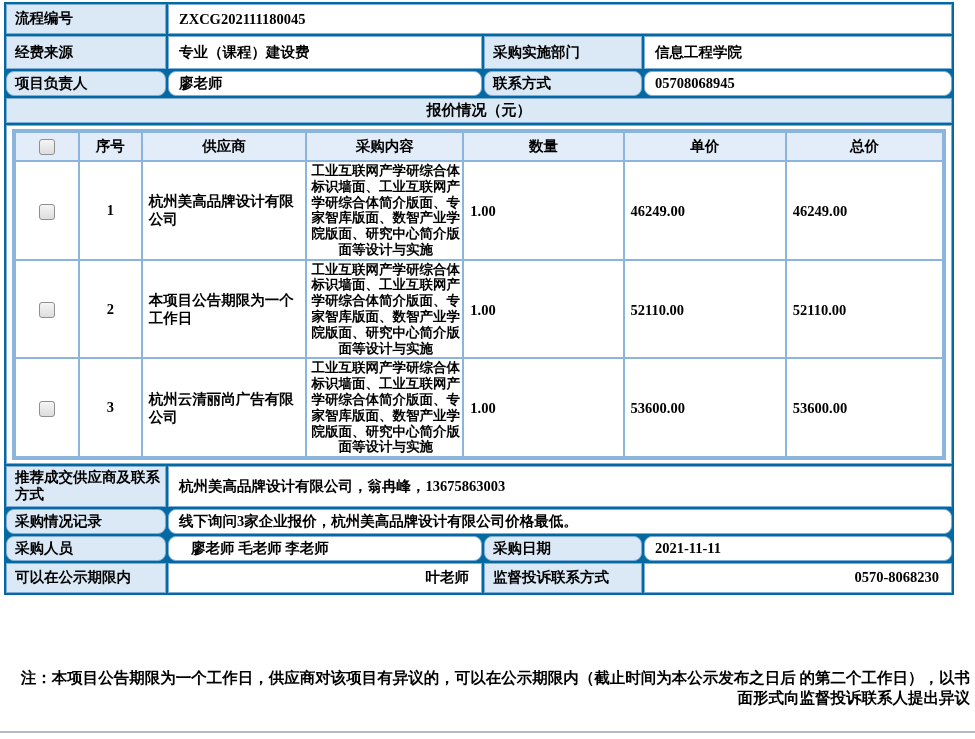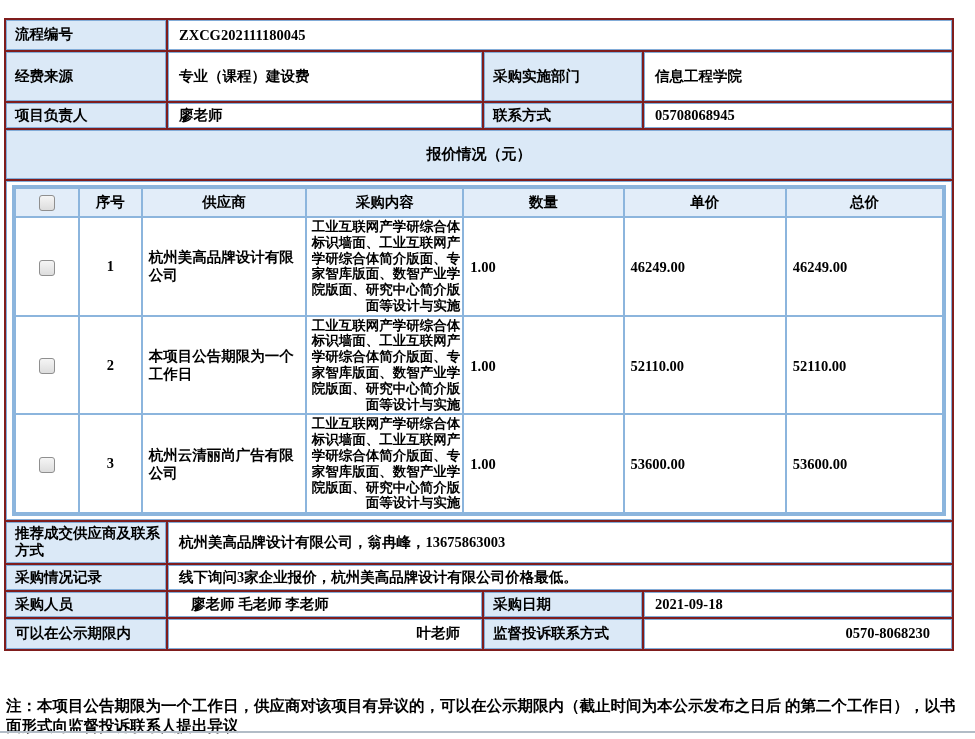--- a/index.html
+++ b/index.html
@@ -3,54 +3,54 @@
 <meta charset="utf-8">
 <style>
   * { margin:0; padding:0; box-sizing:border-box; }
   html,body { background:#ffffff; }
   .page {
     position:relative; width:975px; height:739px; background:#ffffff;
     font-family:"Liberation Serif","DejaVu Serif",serif;
     font-weight:bold; color:#000; overflow:hidden;
   }
   table.outer {
-    position:absolute; left:4px; top:18px; width:944px;
+    position:absolute; left:4px; top:2px; width:944px;
     border-collapse:separate; border-spacing:2px;
-    table-layout:fixed; background:#7f1d1d;
+    table-layout:fixed; background:#0369a1;
   }
   table.outer > tbody > tr > td { border:1.5px solid #82acd8; vertical-align:middle; }
   td.lbl { background:#dbe9f7; font-size:14.5px; padding:2px 4px 2px 8px; line-height:1.2; }
-  td.val { background:#fff; font-size:14.5px; padding:2px 21px 2px 10px; }
+  td.val { background:#fff; font-size:14.5px; padding:2px 12px 2px 10px; }
   td.val-indent { padding-left:14px; }
-  tr.h30 td { height:30px; } tr.h34 td { height:34px; } tr.h33 td { height:49px; }
-  tr.h31 td { height:25px; } tr.h40 td { height:40px; }
-  td.quote-title { background:#dbe9f7; text-align:center; font-size:15px; height:22px; padding:14px; }
+  tr.h30 td { height:30px; } tr.h34 td { height:34px; } tr.h33 td { height:33px; }
+  tr.h31 td { height:25px;border-radius:8px; } tr.h40 td { height:40px; }
+  td.quote-title { background:#dbe9f7; text-align:center; font-size:15px; height:22px; padding:2px; }
   td.quote-wrap { padding:3px 5px; background:#fff; }
   table.inner {
     width:100%; border-collapse:collapse; table-layout:fixed;
     border:4px solid #8cb5dd;
   }
   table.inner th, table.inner td { border:2.5px solid #8cb5dd; }
   table.inner th { background:#e2edf9; font-size:14.5px; height:30px; text-align:center; font-weight:bold; }
   table.inner td { background:#fff; vertical-align:middle; }
   td.cb-cell { text-align:center; }
   td.no-cell { text-align:center; font-size:14.5px; }
   td.supplier-cell { font-size:14.5px; line-height:1.25; padding:2px 4px 2px 6px; }
-  td.content-cell { font-size:13.5px; line-height:1.17; padding:1px 2px 1px 4px; text-align:right; }
+  td.content-cell { font-size:13.5px; line-height:1.17; padding:1px 2px 1px 4px; text-align:center; }
   td.qty-cell, td.price-cell { font-size:14.5px; padding:2px 4px 0 6px; }
   td.center { text-align:right; padding-left:0; }
   td.staff-val { padding-left:22px; }
   input.cbx {
     appearance:none; -webkit-appearance:none;
     width:16px; height:16px; border:1px solid #8f8f8f; border-radius:3px;
     background:linear-gradient(#f5f5f5,#dddddd); vertical-align:middle; cursor:pointer;
   }
   .note {
-    position:absolute; left:6px; top:696px; width:964px;
-    font-size:15.5px; line-height:1.3; text-align:left;
+    position:absolute; left:6px; top:668px; width:964px;
+    font-size:15.5px; line-height:1.3; text-align:right;
   }
   .bottom-rule {
     position:absolute; left:0; top:731px; width:975px; height:2px;
     background:#b2bcc6;
   }
 </style>
 </head>
 <body>
 
 <div class="page">
@@ -151,21 +151,21 @@
         <td class="val" colspan="3">杭州美高品牌设计有限公司，翁冉峰，13675863003</td>
       </tr>
       <tr class="h31">
         <td class="lbl">采购情况记录</td>
         <td class="val" colspan="3">线下询问3家企业报价，杭州美高品牌设计有限公司价格最低。</td>
       </tr>
       <tr class="h31">
         <td class="lbl">采购人员</td>
         <td class="val staff-val">廖老师 毛老师 李老师</td>
         <td class="lbl">采购日期</td>
-        <td class="val">2021-09-18</td>
+        <td class="val">2021-11-11</td>
       </tr>
       <tr class="h30">
         <td class="lbl">可以在公示期限内</td>
         <td class="val center">叶老师</td>
         <td class="lbl">监督投诉联系方式</td>
         <td class="val center">0570-8068230</td>
       </tr>
     </tbody>
   </table>
 

